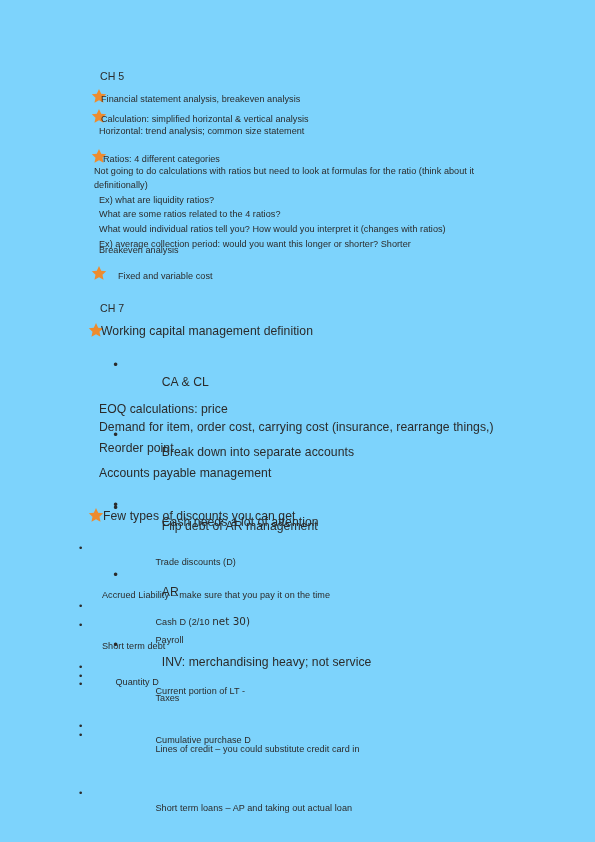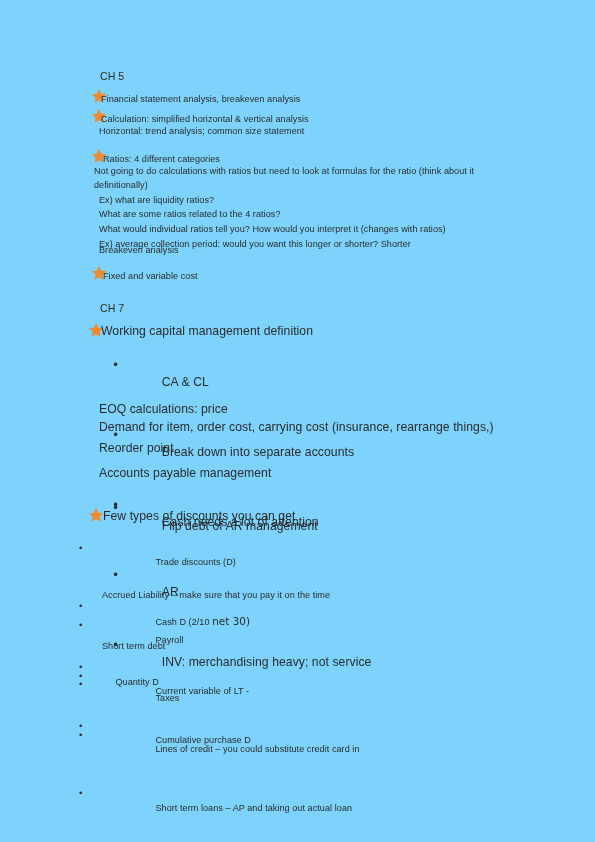--- a/index.html
+++ b/index.html
@@ -123,21 +123,21 @@
     <div class="line sm" style="margin-left:94px; margin-right:68px; margin-top:1px;">Not going to do calculations with ratios but need to look at formulas for the ratio (think about it definitionally)</div>
     <div class="line sm" style="margin-left:99px;">Ex) what are liquidity ratios?</div>
     <div class="line sm" style="margin-left:99px;">What are some ratios related to the 4 ratios?</div>
     <div class="line sm" style="margin-left:99px;">What would individual ratios tell you? How would you interpret it (changes with ratios)</div>
     <div class="line sm" style="margin-left:99px;">Ex) average collection period: would you want this longer or shorter? Shorter</div>
   </div>
 
   <div class="blk" style="top:243px;">
     <div class="line sm" style="margin-left:99px;">Breakeven analysis</div>
 
-    <div class="star-row" style="margin-top:7px; height:15px;">
+    <div class="star-row" style="margin-top:7px; height:15px;padding-left:15px;">
       <span class="star" style="left:91px; top:0px;">
         <svg viewBox="0 0 24 24">
             <path d="M12 1.6 L15.3 8.6 L22.8 9.5 L17.2 14.6 L18.8 22 L12 18.2 L5.2 22 L6.8 14.6 L1.2 9.5 L8.7 8.6 Z" fill="#ED8B2E"></path>
           </svg>
       </span>
       <span class="line sm txt" style="margin-left:103px;">Fixed and variable cost</span>
     </div>
   </div>
 
   <div class="blk" style="top:300px;">
@@ -231,21 +231,21 @@
     <div class="line sm" style="position:relative;">
       <span class="dot sm" style="left:78px;">•</span>
       <span style="display:inline-block; margin-left:140px;">Taxes</span>
     </div>
   </div>
 
   <div class="blk" style="top:639px;">
     <div class="line sm" style="margin-left:102px;">Short term debt</div>
     <div class="line sm" style="position:relative; margin-top:1px;">
       <span class="dot sm" style="left:78px;">•</span>
-      <span style="display:inline-block; margin-left:140px;">Current variable of LT -</span>
+      <span style="display:inline-block; margin-left:140px;">Current portion of LT -</span>
     </div>
     <div class="line sm" style="position:relative;">
       <span class="dot sm" style="left:78px;">•</span>
       <span style="display:inline-block; margin-left:140px;">Lines of credit – you could substitute credit card in</span>
     </div>
     <div class="line sm" style="position:relative;">
       <span class="dot sm" style="left:78px;">•</span>
       <span style="display:inline-block; margin-left:140px;">Short term loans – AP and taking out actual loan</span>
     </div>
   </div>

